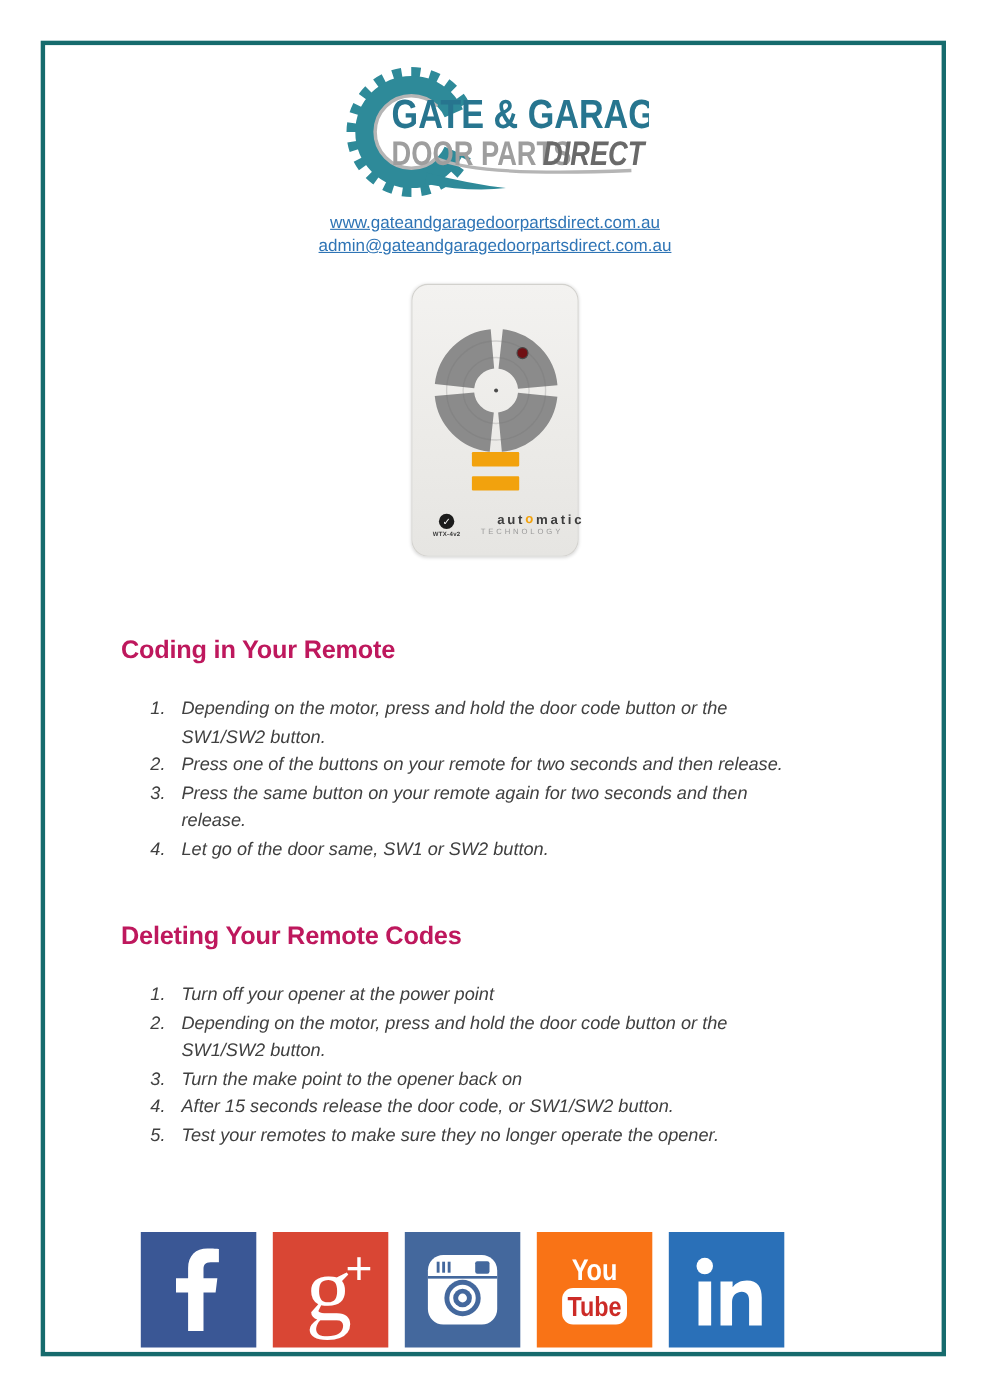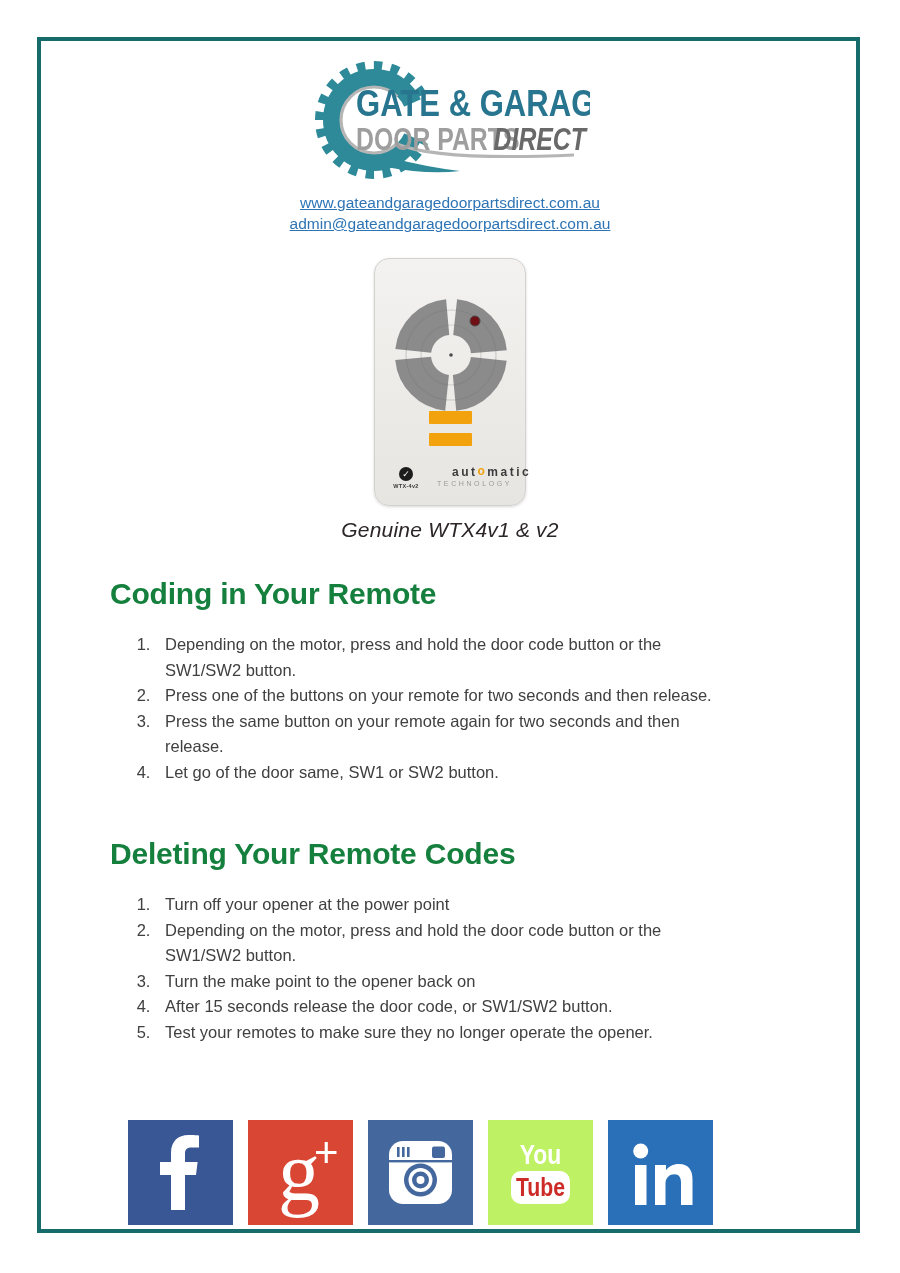--- a/index.html
+++ b/index.html
@@ -32,37 +32,37 @@
   .ata-model { font-size:5.5px; font-weight:bold; color:#3a3a3a; letter-spacing:0.3px; margin-top:2px; }
   .brand { position:absolute; left:52px; bottom:4px; width:95px; text-align:center; }
   .brand-line1 { font-size:12px; font-weight:bold; color:#3c3c3c; letter-spacing:2.5px;margin-left:25px; }
   .brand-o { color:#f2a20d; position:relative; top:-1.5px; }
   .brand-line2 { font-size:7px; color:#9a9a9a; letter-spacing:2.6px; margin-top:1px; }
 
   .caption { position:absolute; top:518px; left:0; width:100%; text-align:center;
              font-style:italic; font-size:21px; color:#2b2527; letter-spacing:0.2px; }
 
   
-  .h2 { position:absolute; left:110px; font-size:30px; font-weight:bold; color:#15803d; letter-spacing:-0.2px; }
+  .h2 { position:absolute; left:110px; font-size:23px; font-weight:bold; color:#be185d; letter-spacing:-0.2px; }
   .h2.sec1 { top:577px; }
   .h2.sec2 { top:837px; }
-  ol.steps { position:absolute; left:110px; width:672px; padding-left:45px; list-style:decimal; }
+  ol.steps { position:absolute; left:110px; width:672px; padding-left:45px; list-style:decimal;font-style:italic; }
   ol.steps.sec1 { top:632px; }
   ol.steps.sec2 { top:892px; }
   ol.steps li { font-size:16.5px; line-height:25.5px; color:#404040; padding-left:10px;
                 white-space:pre-line; }
   ol.steps li::marker { color:#404040; }
 
   
   .social { position:absolute; left:128px; top:1120px; display:flex; gap:15px; }
   .sicon { width:105px; height:105px; position:relative; display:block; }
   .ic-fb { background:#3a5795; }
   .ic-gp { background:#d94634; }
   .ic-ig { background:#44689d; }
-  .ic-yt { background:#bef264; }
+  .ic-yt { background:#f97316; }
   .ic-li { background:#2a70b8; }
   .sicon svg { position:absolute; inset:0; }
 </style>
 </head>
 <body>
 
 <div class="page">
   <div class="page-border"></div>
 
   <div class="logo-wrap">
@@ -111,21 +111,20 @@
         <div class="ata-circle">✓</div>
         <div class="ata-model">WTX-4v2</div>
       </div>
       <div class="brand">
         <div class="brand-line1"><span>aut</span><span class="brand-o">o</span><span>matic</span></div>
         <div class="brand-line2">TECHNOLOGY</div>
       </div>
     </div>
   </div>
 
-  <div class="caption">Genuine WTX4v1 &amp; v2</div>
 
   <div class="h2 sec1">Coding in Your Remote</div>
   <ol class="steps sec1">
     <li>Depending on the motor, press and hold the door code button or the
 SW1/SW2 button.</li>
     <li>Press one of the buttons on your remote for two seconds and then release.</li>
     <li>Press the same button on your remote again for two seconds and then
 release.</li>
     <li>Let go of the door same, SW1 or SW2 button.</li>
   </ol>

